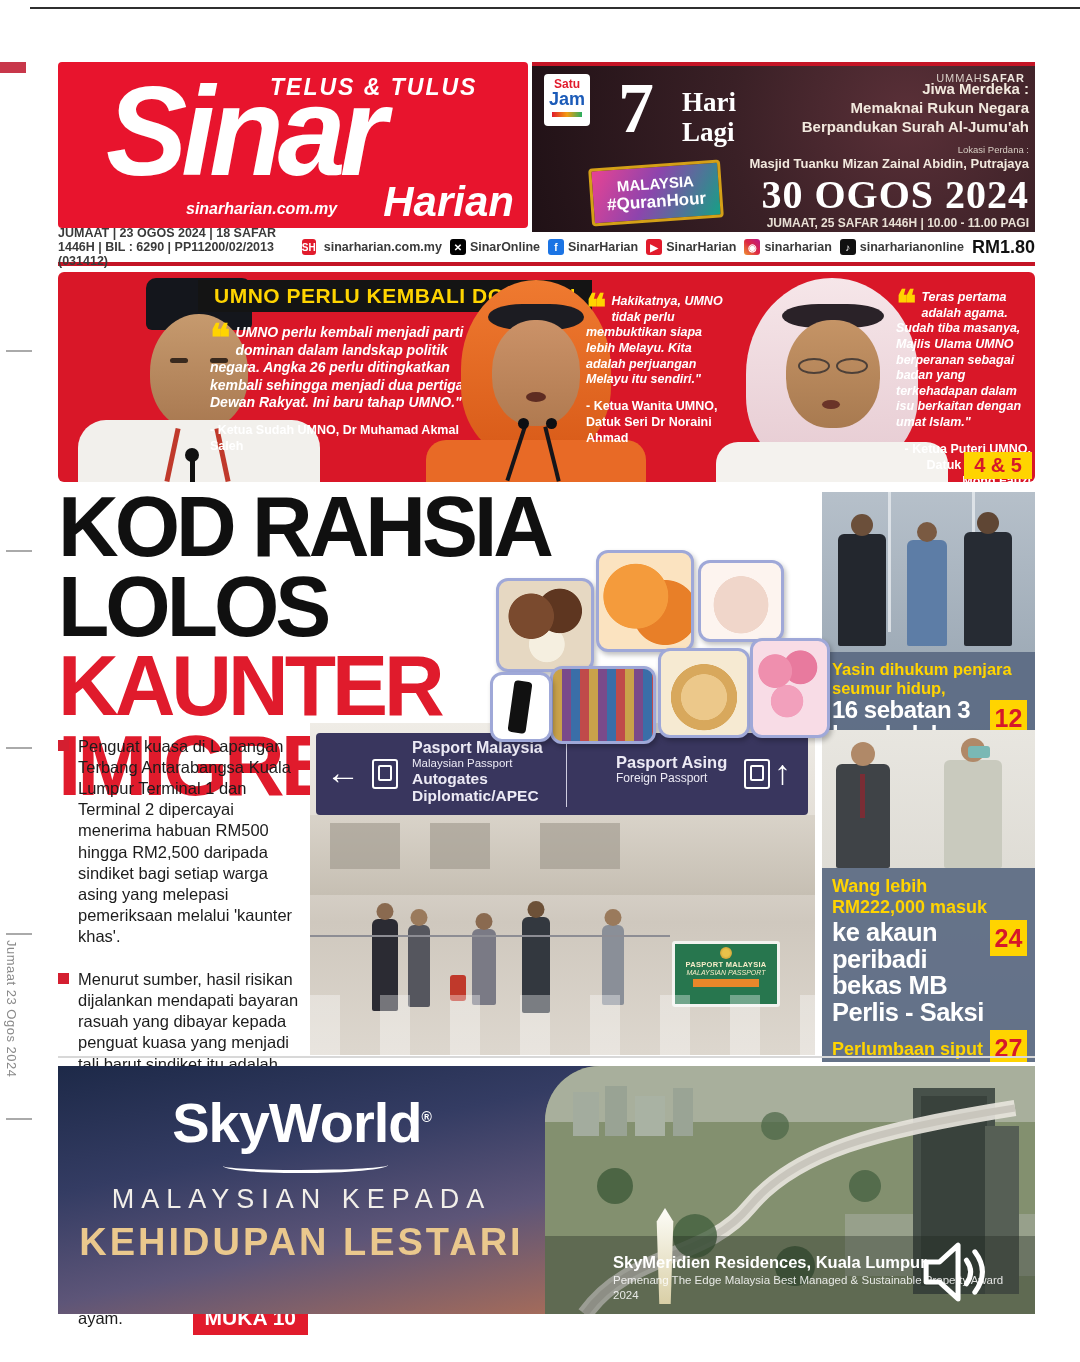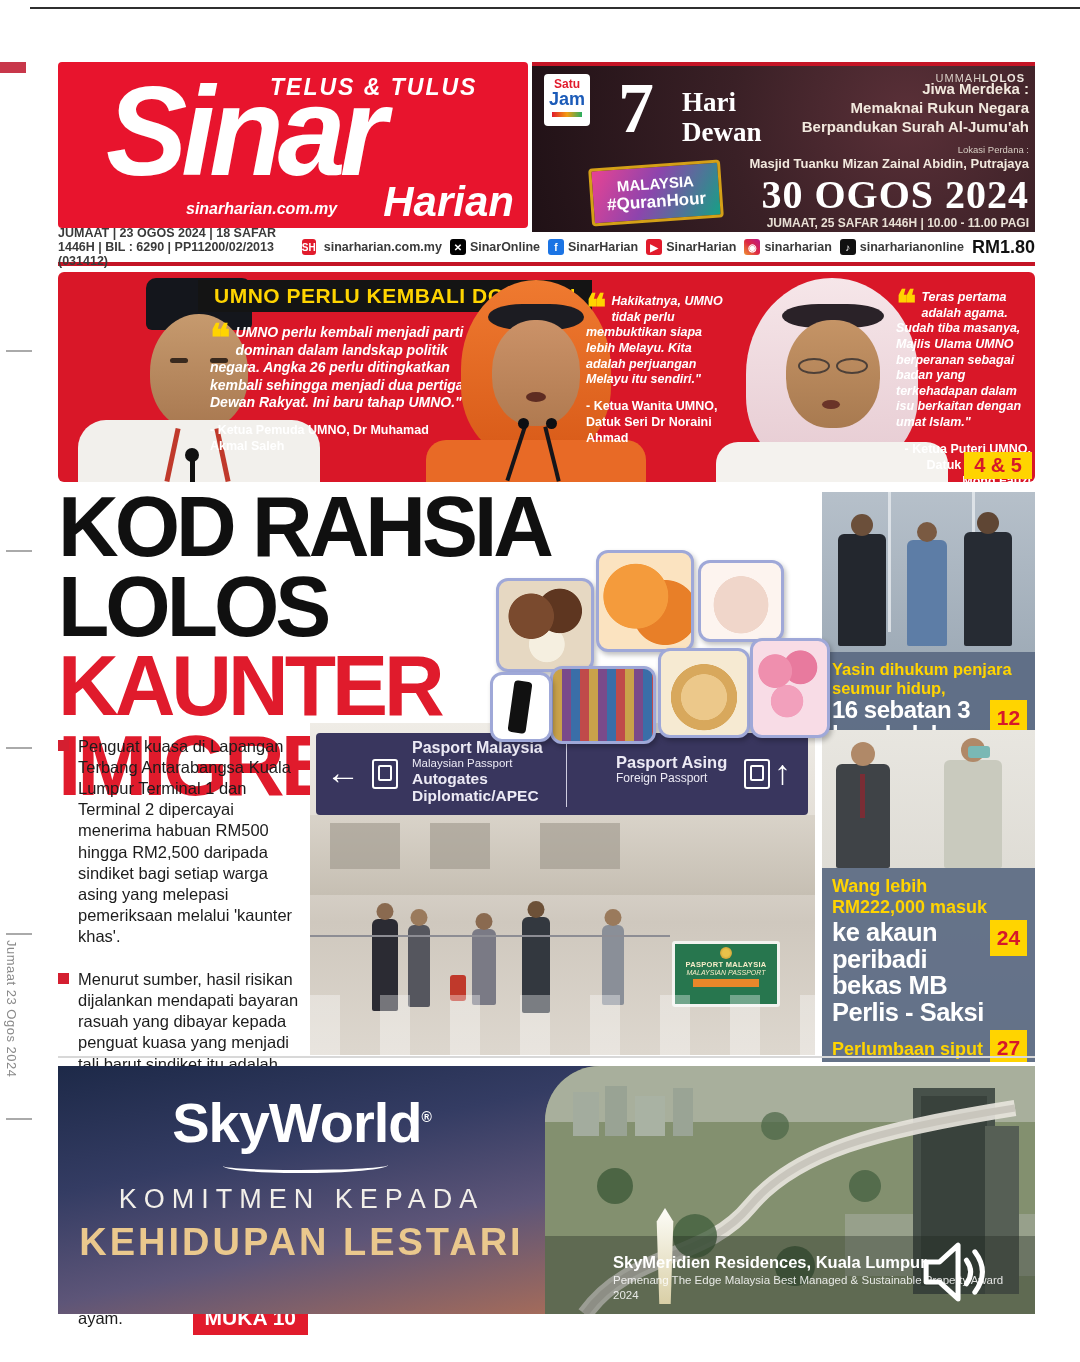--- a/index.html
+++ b/index.html
@@ -113,21 +113,21 @@
   .floorglow{position:absolute;left:0;bottom:0;width:100%;height:60px;
              background:repeating-linear-gradient(90deg,rgba(255,255,255,.35) 0 30px,rgba(255,255,255,0) 30px 70px)}
   
   .card{position:absolute;left:822px;width:213px;overflow:hidden}
   .ph1{top:492px;height:256px;background:linear-gradient(180deg,#b6c0ca 0%,#92a0ad 100%)}
   .ph2{top:730px;height:332px;background:linear-gradient(180deg,#e8e6e0 0%,#d2cfc7 100%)}
   .mull{position:absolute;top:0;width:3px;height:140px;background:#e7ebef;opacity:.8}
   .ovl{position:absolute;left:0;right:0;bottom:0;background:rgba(91,106,131,.93);padding:8px 10px;box-sizing:border-box}
   .hl-y{color:#ffd400;font-weight:bold;line-height:1.15}
   .tt-w{color:#fff;font-weight:900;line-height:1.04;letter-spacing:-.5px}
-  .numbadge{position:absolute;background:#ffd400;color:#d6182a;font-weight:900;font-size:21px;
+  .numbadge{position:absolute;background:#ffd400;color:#d6182a;font-weight:900;font-size:25px;
             width:37px;height:36px;display:flex;align-items:center;justify-content:center}
   
   .hairline{position:absolute;left:58px;top:1056px;width:977px;height:2px;background:#d8d8d8}
   .ad{position:absolute;left:58px;top:1066px;width:977px;height:248px;overflow:hidden;
       background:linear-gradient(168deg,#1d2948 0%,#343c63 28%,#5d5578 52%,#a06a5c 76%,#ef9e56 100%)}
   .ad-brand{position:absolute;left:0;top:24px;width:487px;text-align:center;color:#fff;
             font-size:56px;font-weight:bold;letter-spacing:-1px}
   .ad-brand sup{font-size:14px}
   .swoosh{position:absolute;left:165px;top:92px;width:165px;height:12px;
           border-bottom:3px solid #fff;border-radius:0 0 70% 60%}
@@ -165,28 +165,28 @@
 
 <div class="promo">
   <div class="satu">
     <span class="s1">Satu</span>
     <span class="s2">Jam</span>
     <span class="bar"></span>
   </div>
   <span class="count7">7</span>
   <div class="countw">
     <div>Hari</div>
-    <div>Dewan</div>
+    <div>Lagi</div>
   </div>
   <div class="qbadge">
     <span class="m1">MALAYSIA</span>
     <span class="m2">#QuranHour</span>
   </div>
   <div class="ummah">
-    <span>UMMAH</span><b>LOLOS</b>
+    <span>UMMAH</span><b>SAFAR</b>
   </div>
   <div class="promo-text">
     <span class="h">Jiwa Merdeka :</span>
     <span class="h">Memaknai Rukun Negara</span>
     <span class="h">Berpandukan Surah Al-Jumu'ah</span>
     <span class="loc-l">Lokasi Perdana :</span>
     <span class="loc">Masjid Tuanku Mizan Zainal Abidin, Putrajaya</span>
     <span class="big">30 OGOS 2024</span>
     <span class="det">JUMAAT, 25 SAFAR 1446H | 10.00 - 11.00 PAGI</span>
   </div>
@@ -229,21 +229,21 @@
     <div class="fig-part" style="left:20px;top:148px;width:242px;height:62px;background:#f2f0ec;border-radius:28px 28px 0 0"></div>
     <div class="fig-part" style="left:112px;top:156px;width:5px;height:54px;background:#c0392b;transform:rotate(12deg)"></div>
     <div class="fig-part" style="left:162px;top:156px;width:5px;height:54px;background:#c0392b;transform:rotate(-12deg)"></div>
     <div class="fig-part" style="left:132px;top:184px;width:5px;height:26px;background:#111"></div>
     <div class="fig-part" style="left:127px;top:176px;width:14px;height:14px;background:#111;border-radius:50%"></div>
   </div>
   <div class="umno-title">UMNO PERLU KEMBALI DOMINAN</div>
   <div class="quote q1">
     <span class="mark">❝</span>
     <span>UMNO perlu kembali menjadi parti dominan dalam landskap politik negara. Angka 26 perlu ditingkatkan kembali sehingga menjadi dua pertiga Dewan Rakyat. Ini baru tahap UMNO."</span>
-    <div class="attr">- Ketua Pemuda UMNO, Dr Muhamad Akmal Saleh</div>
+    <div class="attr">- Ketua Sudah UMNO, Dr Muhamad Akmal Saleh</div>
   </div>
 
   <div class="fig-part" style="left:368px;top:8px;width:220px;height:202px">
     <div class="fig-part" style="left:35px;top:0;width:150px;height:178px;background:linear-gradient(#ef7a30,#d85a18);border-radius:50% 50% 40% 40%"></div>
     <div class="fig-part" style="left:62px;top:24px;width:96px;height:26px;background:#1c1c22;border-radius:50%/70%"></div>
     <div class="fig-part" style="left:66px;top:40px;width:88px;height:106px;background:linear-gradient(#cb9268,#b07a50);border-radius:48% 48% 46% 46%"></div>
     <div class="fig-part" style="left:100px;top:112px;width:20px;height:10px;background:#5e2c22;border-radius:50%"></div>
     <div class="fig-part" style="left:0;top:160px;width:220px;height:42px;background:#e86a26;border-radius:20px 20px 0 0"></div>
     <div class="fig-part" style="left:88px;top:146px;width:4px;height:56px;background:#15151a;transform:rotate(18deg)"></div>
     <div class="fig-part" style="left:124px;top:146px;width:4px;height:56px;background:#15151a;transform:rotate(-14deg)"></div>
@@ -382,21 +382,21 @@
 
     <span class="numbadge" style="right:8px;top:162px">27</span>
   </div>
 </div>
 
 <div class="hairline"></div>
 
 <div class="ad">
   <div class="ad-brand"><span>SkyWorld</span><sup>®</sup></div>
   <div class="swoosh"></div>
-  <div class="ad-l1">KOMITMEN KEPADA</div>
+  <div class="ad-l1">MALAYSIAN KEPADA</div>
   <div class="ad-l2">KEHIDUPAN LESTARI</div>
   <div class="city">
     <svg width="490" height="248" viewBox="0 0 490 248">
       <rect width="490" height="248" fill="#83906f"></rect>
       <rect y="0" width="490" height="56" fill="#b4baab" opacity="0.75"></rect>
       <rect x="28" y="26" width="26" height="44" fill="#a3ac9e"></rect>
       <rect x="60" y="20" width="22" height="50" fill="#99a394"></rect>
       <rect x="90" y="30" width="30" height="40" fill="#a9b2a3"></rect>
       <rect x="128" y="22" width="20" height="48" fill="#9aa495"></rect>
       <rect x="300" y="148" width="190" height="62" fill="#97a08b"></rect>

